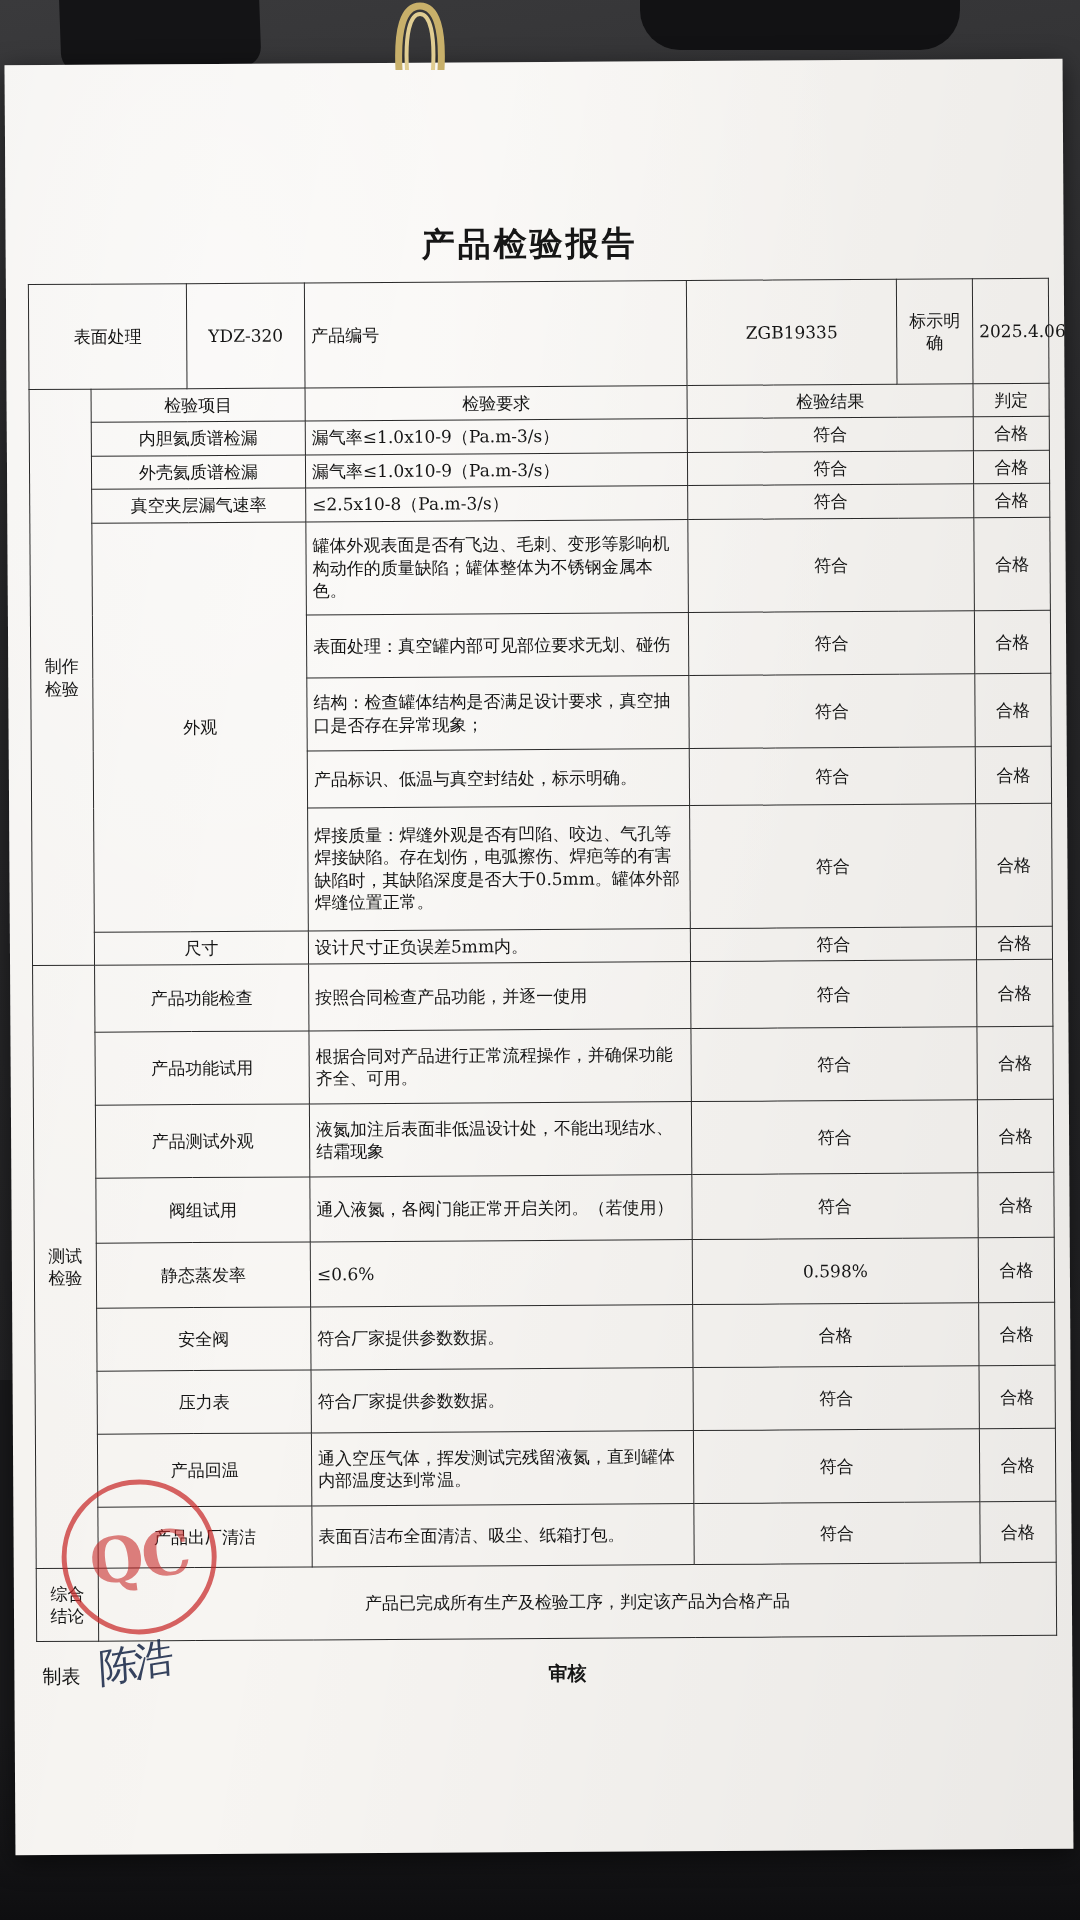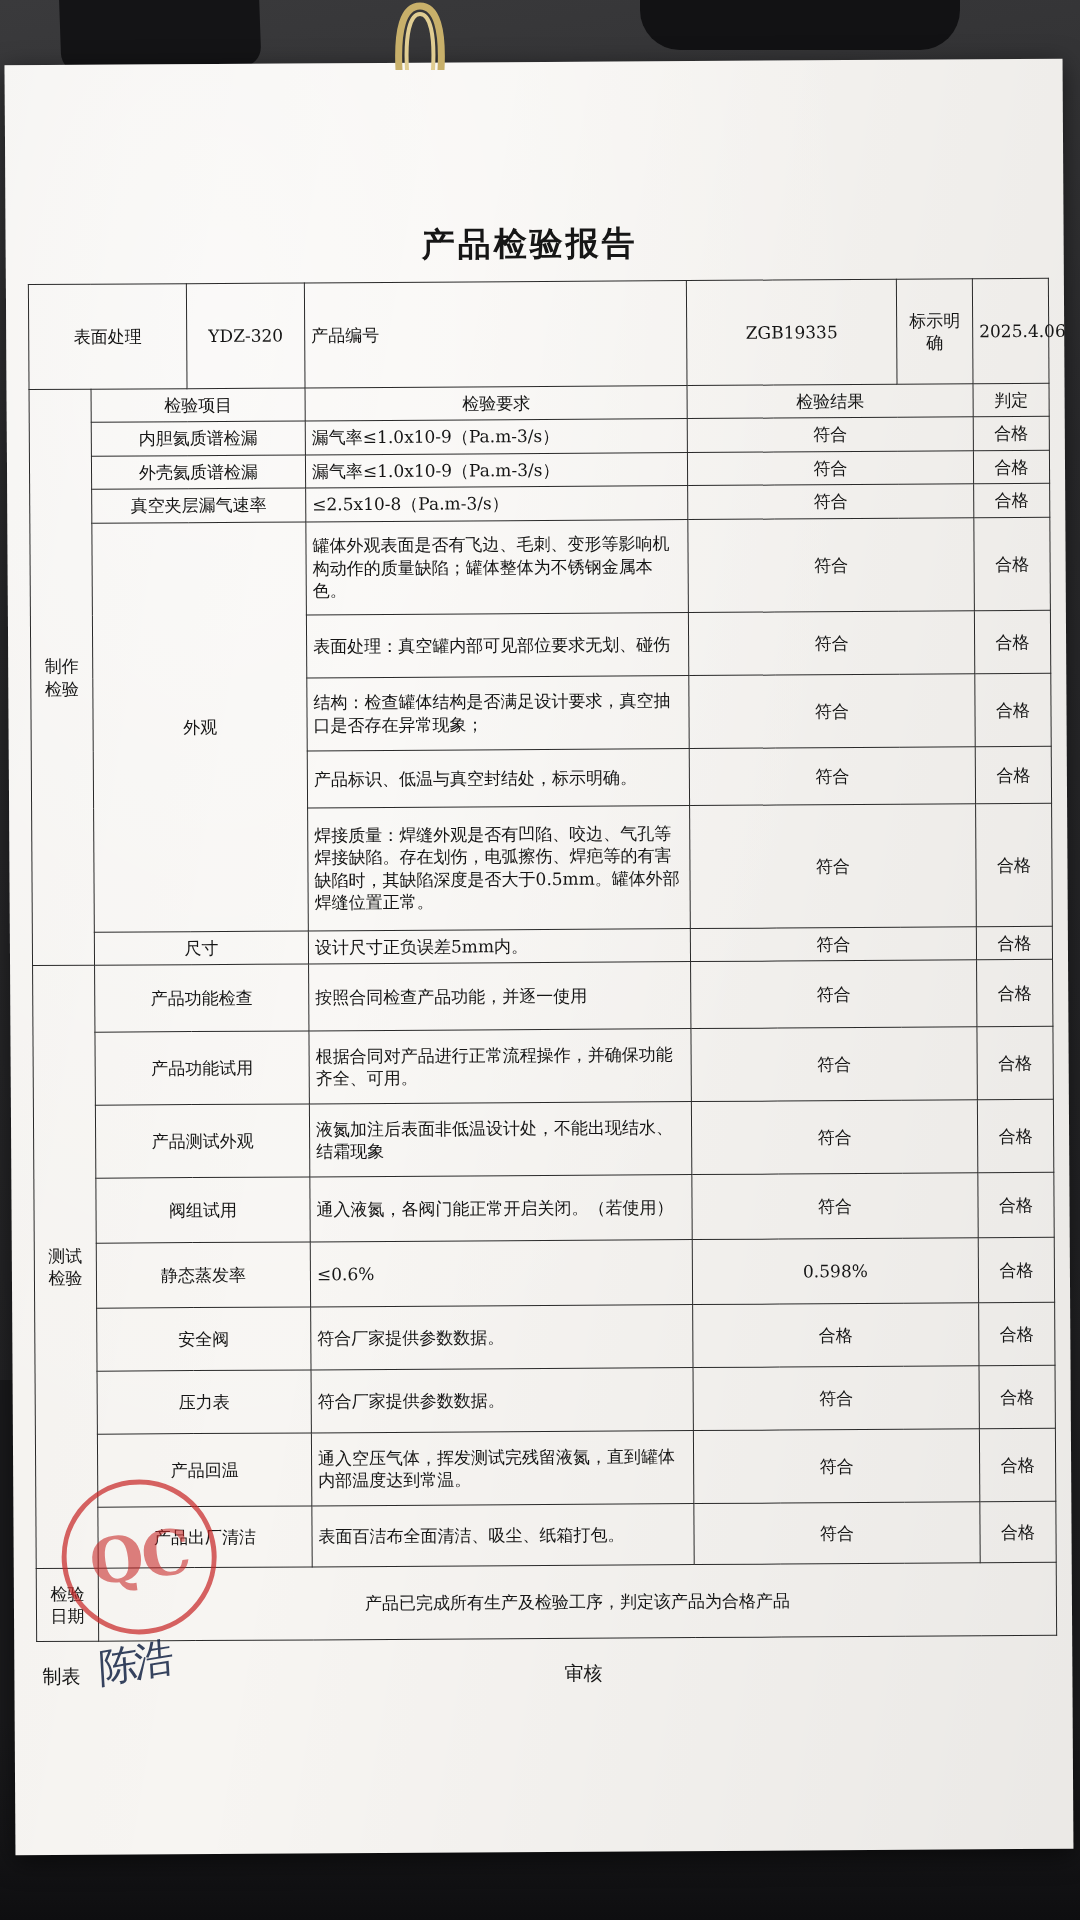--- a/index.html
+++ b/index.html
@@ -126,21 +126,21 @@
   .footer {
     position: relative;
     margin-left: 8px;
     width: 1000px;
     height: 80px;
     font-family: "DejaVu Serif", "Liberation Serif", serif;
     font-size: 19px;
     color: #151515;
   }
   .footer .f-left { position: absolute; left: 6px; top: 22px; }
-  .footer .f-mid { position: absolute; left: 528px; top: 22px; }
+  .footer .f-mid { position: absolute; left: 512px; top: 22px; font-weight: bold; }
 
   
   .sign {
     position: absolute;
     left: 62px;
     top: -6px;
     font-family: "DejaVu Serif", "Liberation Serif", serif;
     font-size: 40px;
     color: #1b2a4a;
     transform: rotate(-9deg) skewX(-6deg);
@@ -344,21 +344,21 @@
       </tr>
 
       <tr>
         <td class="c-center tight" colspan="2">产品出厂清洁</td>
         <td class="c-left" style="height:50px">表面百洁布全面清洁、吸尘、纸箱打包。</td>
         <td class="c-center" colspan="3">符合</td>
         <td class="c-center">合格</td>
       </tr>
 
       <tr class="conclusion">
-        <td class="c-center tight">检验日期</td>
+        <td class="c-center tight">综合结论</td>
         <td class="c-center" colspan="7">产品已完成所有生产及检验工序，判定该产品为合格产品</td>
       </tr>
     </tbody>
       </table>
 
     <div class="footer">
       <span class="f-left">制表</span>
       <span class="sign">陈浩</span>
       <span class="f-mid">审核</span>
     </div>

